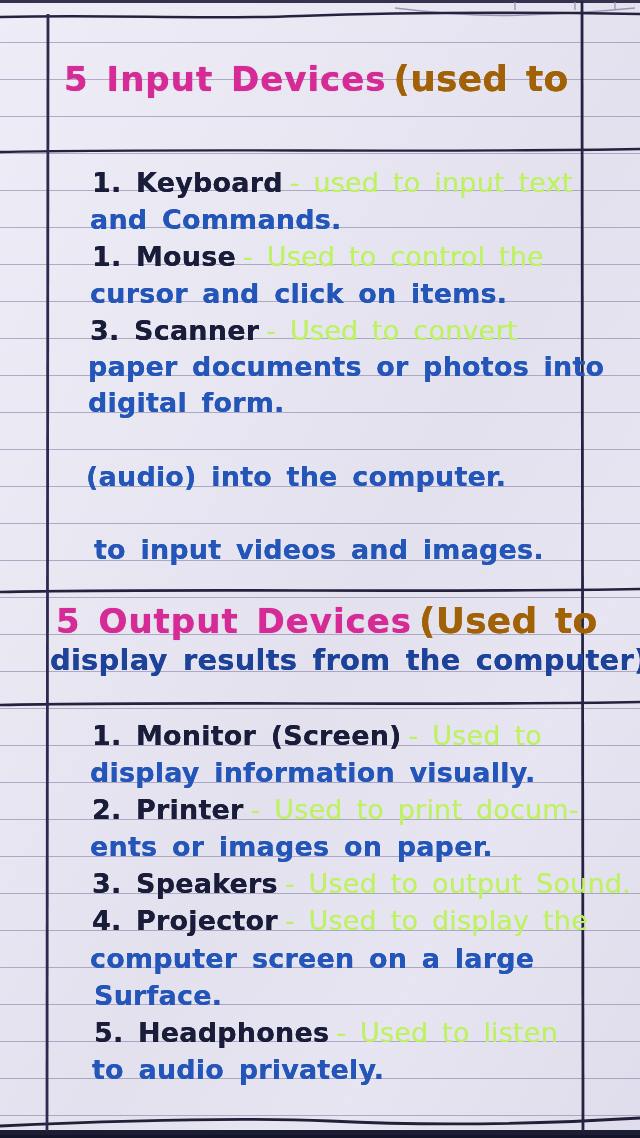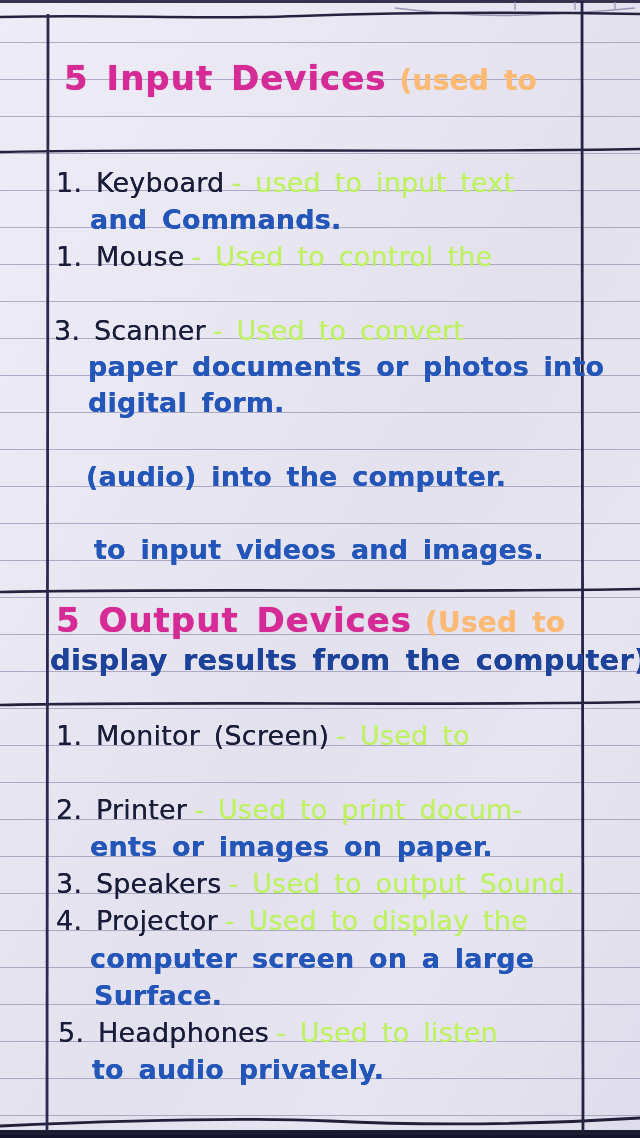--- a/index.html
+++ b/index.html
@@ -19,26 +19,26 @@
   }
   .ink-overlay{position:absolute;left:0;top:0;z-index:2;}
   .text-layer{position:absolute;left:0;top:0;width:640px;height:1138px;z-index:3;}
   .t{
     position:absolute;white-space:nowrap;
     font-size:27px;line-height:37px;
     letter-spacing:.2px;word-spacing:5px;
     color:#2356b8;font-weight:600;
     text-shadow:0 0 .5px currentColor;
   }
-  .dark{color:#191d3a;font-weight:400;}
+  .dark{color:#191d3a;font-weight:700;margin-left:36px;}
   .blue{color:#bef264;font-weight:400;}
   .blue2{margin-left:7px;}
   .pink{color:#d62b96;font-weight:700;letter-spacing:1px;text-shadow:0 0 .8px #c0217f;}
   .h1{font-size:34px;line-height:45px;}
-  .h1 .hb{font-size:28px;color:#fdba74;margin-left:13px;font-weight:700;}
+  .h1 .hb{font-size:36px;color:#a16207;margin-left:7px;font-weight:700;}
   .h2line{font-size:29px;color:#1d4299;font-weight:700;}
 </style>
 </head>
 <body>
 
 <div class="paper"></div>
 
 <svg class="ink-overlay" width="640" height="1138" viewBox="0 0 640 1138">
 
   <rect x="0" y="0" width="640" height="3" fill="#34324e"></rect>
@@ -69,39 +69,41 @@
   </div>
 
   <div class="t" style="top:164px;left:56px">
     <span class="dark">1. Keyboard</span><span class="blue blue2">- used to input text</span>
   </div>
   <div class="t" style="top:201px;left:90px">and Commands.</div>
 
   <div class="t" style="top:238px;left:56px">
     <span class="dark">1. Mouse</span><span class="blue blue2">- Used to control the</span>
   </div>
+  <div class="t" style="top:275px;left:90px">cursor and click on items.</div>
 
   <div class="t" style="top:312px;left:54px">
     <span class="dark">3. Scanner</span><span class="blue blue2">- Used to convert</span>
   </div>
   <div class="t" style="top:384px;left:88px">digital form.</div>
   <div class="t" style="top:348px;left:88px">paper documents or photos into</div>
 
   <div class="t" style="top:458px;left:86px">(audio) into the computer.</div>
 
   <div class="t" style="top:531px;left:94px">to input videos and images.</div>
 
   <div class="t h1" style="top:598px;left:56px">
     <span class="pink">5 Output Devices</span><span class="hb">(Used to</span>
   </div>
   <div class="t h2line" style="top:642px;left:50px">display results from the computer)</div>
 
   <div class="t" style="top:717px;left:56px">
     <span class="dark">1. Monitor (Screen)</span><span class="blue blue2">- Used to</span>
   </div>
+  <div class="t" style="top:754px;left:90px">display information visually.</div>
 
   <div class="t" style="top:791px;left:56px">
     <span class="dark">2. Printer</span><span class="blue blue2">- Used to print docum-</span>
   </div>
   <div class="t" style="top:828px;left:90px">ents or images on paper.</div>
 
   <div class="t" style="top:865px;left:56px">
     <span class="dark">3. Speakers</span><span class="blue blue2">- Used to output Sound.</span>
   </div>
 

